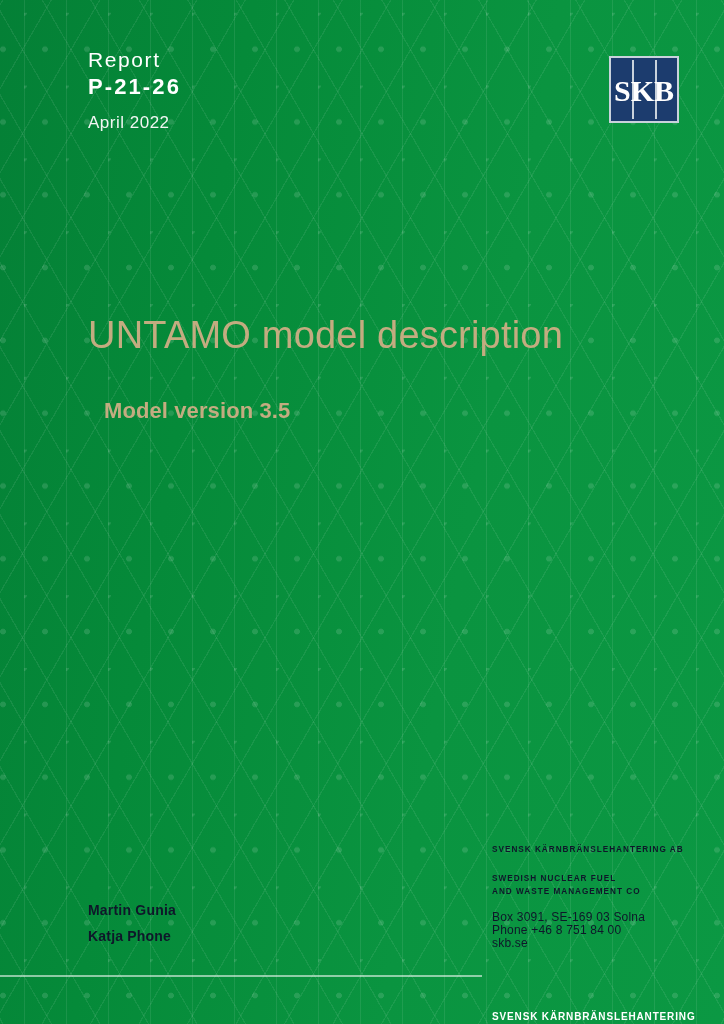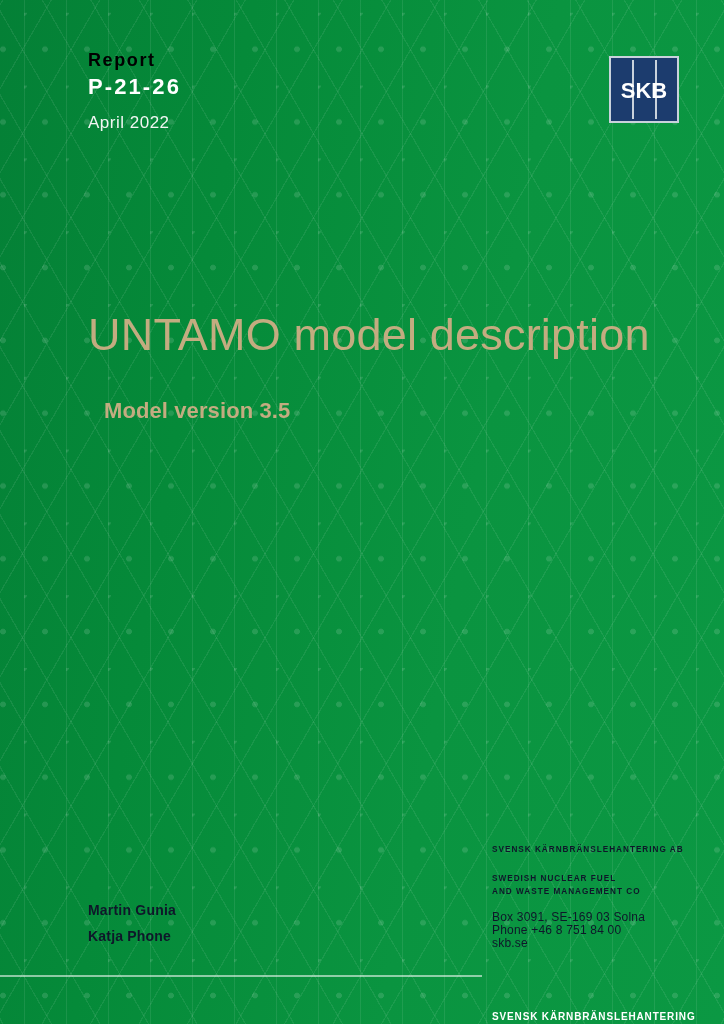--- a/index.html
+++ b/index.html
@@ -61,25 +61,25 @@
     background-size: 42px 72.8px, 42px 72.8px;
   }
 
   
   .report-block {
     position: absolute;
     left: 88px;
     top: 48px;
   }
   .report-word {
-    color: #000000;
-    font-size: 18px;
+    color: #ffffff;
+    font-size: 21px;
     letter-spacing: 1.6px;
     line-height: 24px;
-    font-weight: 700;
+    font-weight: 400;
   }
   .report-number {
     color: #ffffff;
     font-size: 22px;
     font-weight: 700;
     letter-spacing: 2.1px;
     line-height: 28px;
     margin-top: 1px;
   }
   .report-date {
@@ -111,35 +111,35 @@
     bottom: 2px;
     width: 2px;
     background: #c9d2dc;
   }
   .logo-divider.d1 { left: 21px; }
   .logo-divider.d2 { left: 44px; }
   .logo-text {
     position: relative;
     z-index: 2;
     color: #ffffff;
-    font-size: 22px;
+    font-size: 30px;
     font-weight: 700;
     letter-spacing: 0px;
-    font-family: Liberation Sans, sans-serif;
+    font-family: Liberation Serif, serif;
     line-height: 1;
     margin-top: 2px;
   }
 
   
   .title {
     position: absolute;
     left: 88px;
     top: 311px;
     color: #c3ac80;
-    font-size: 45px;
+    font-size: 38px;
     font-weight: 300;
     letter-spacing: 0.2px;
     line-height: 48px;
     white-space: nowrap;
   }
   .subtitle {
     position: absolute;
     left: 104px;
     top: 396px;
     color: #c3ac80;

